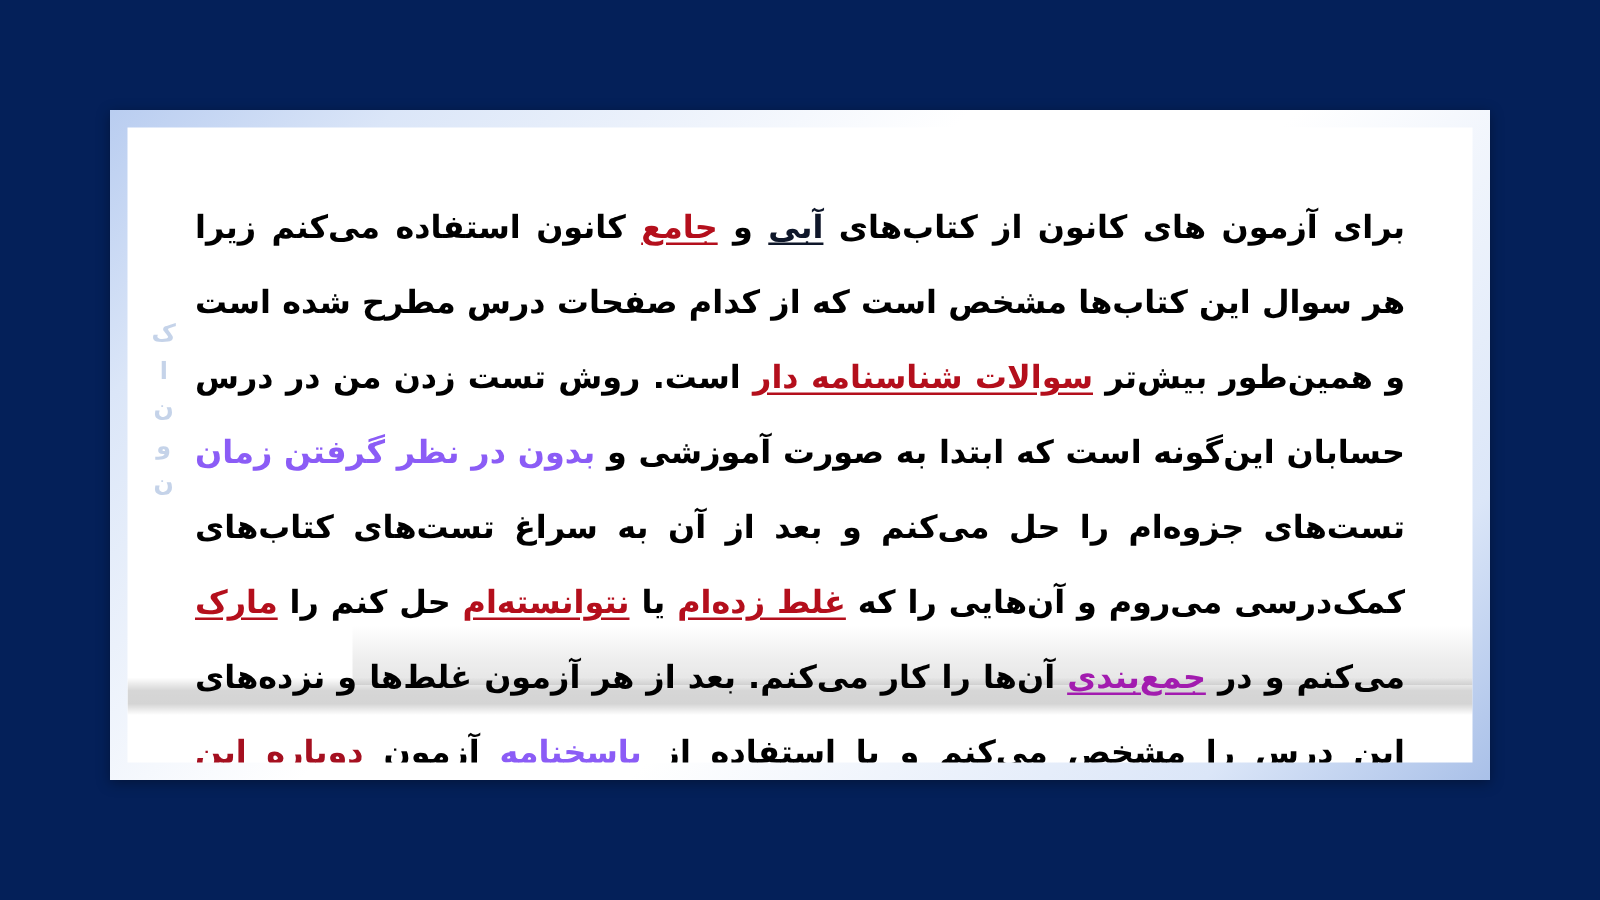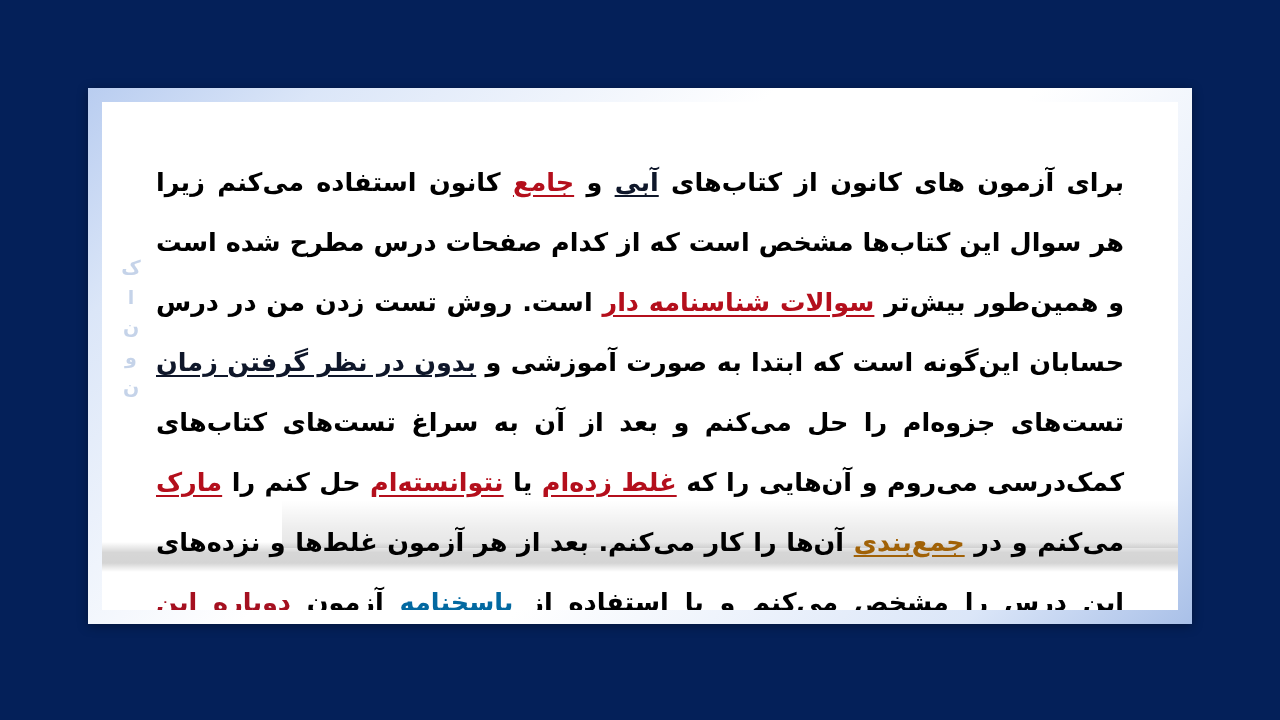--- a/index.html
+++ b/index.html
@@ -121,31 +121,30 @@
     text-decoration: underline;
     text-underline-offset: 4px;
     margin-top: 12px;
   }
   .hl-darkred {
     color: #a51020;
     text-decoration: underline;
     text-underline-offset: 4px;
   }
   .hl-green {
-    color: #0f172a;
-    text-decoration: underline;
+    color: #8b5cf6;
     text-underline-offset: 4px;
   }
   .hl-lightgreen {
-    color: #a16207;
+    color: #a21caf;
     text-decoration: underline;
     text-underline-offset: 4px;
   }
   .hl-plain-underline {
-    color: #0369a1;
+    color: #8b5cf6;
     text-decoration: underline;
     text-underline-offset: 4px;
   }
 </style>
 </head>
 <body>
 
 <div class="slide">
 
   <div class="card-frame">

